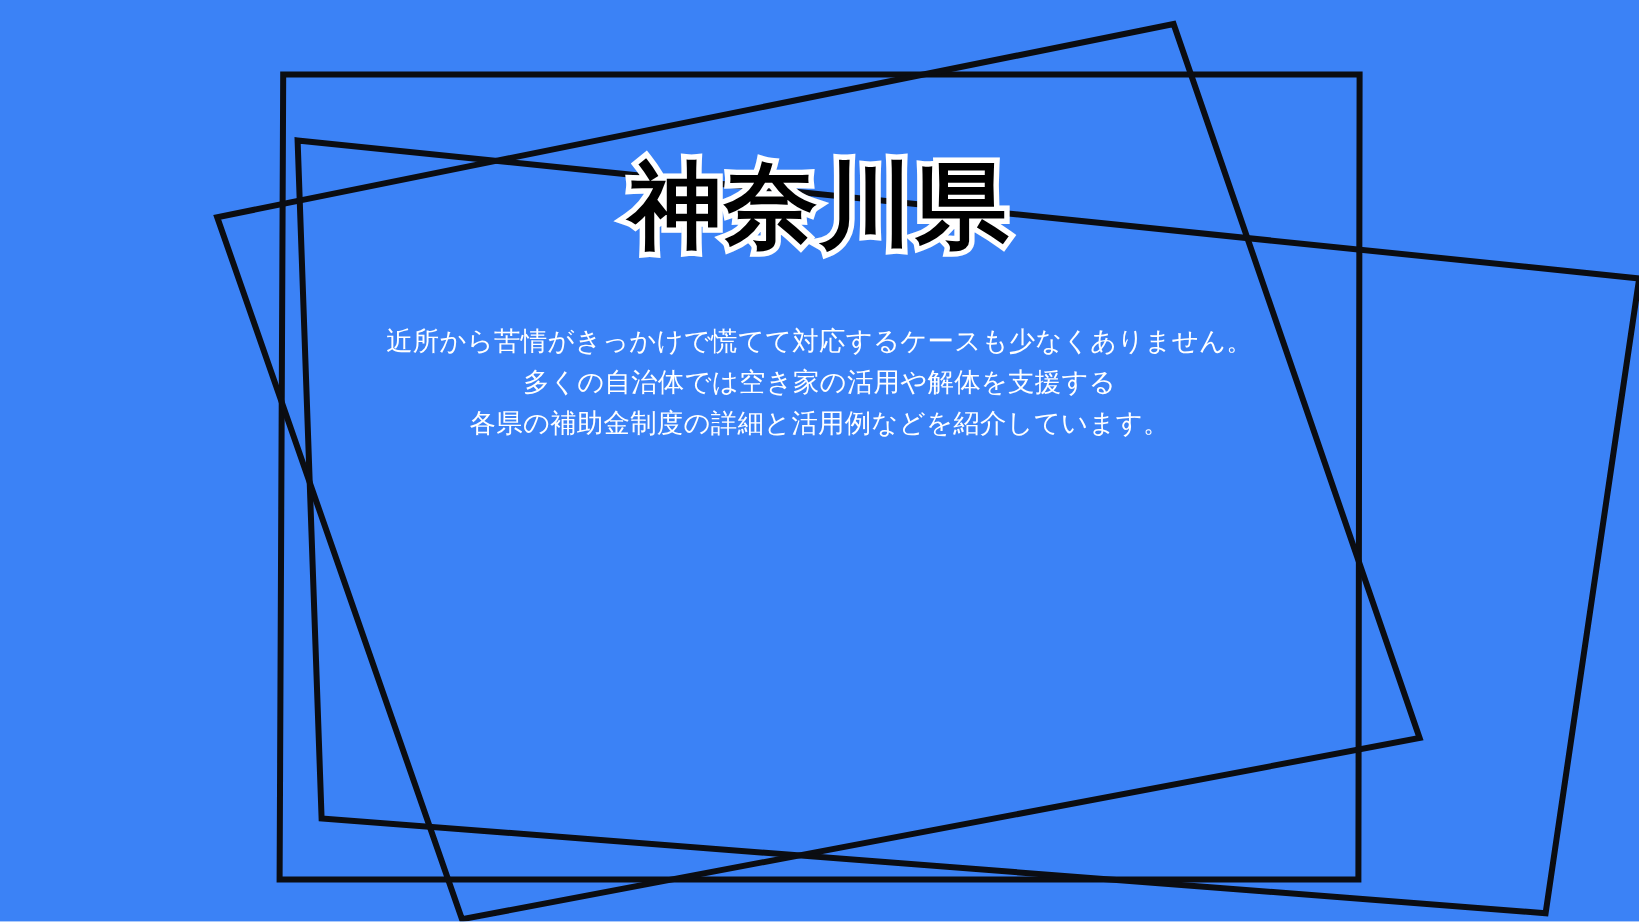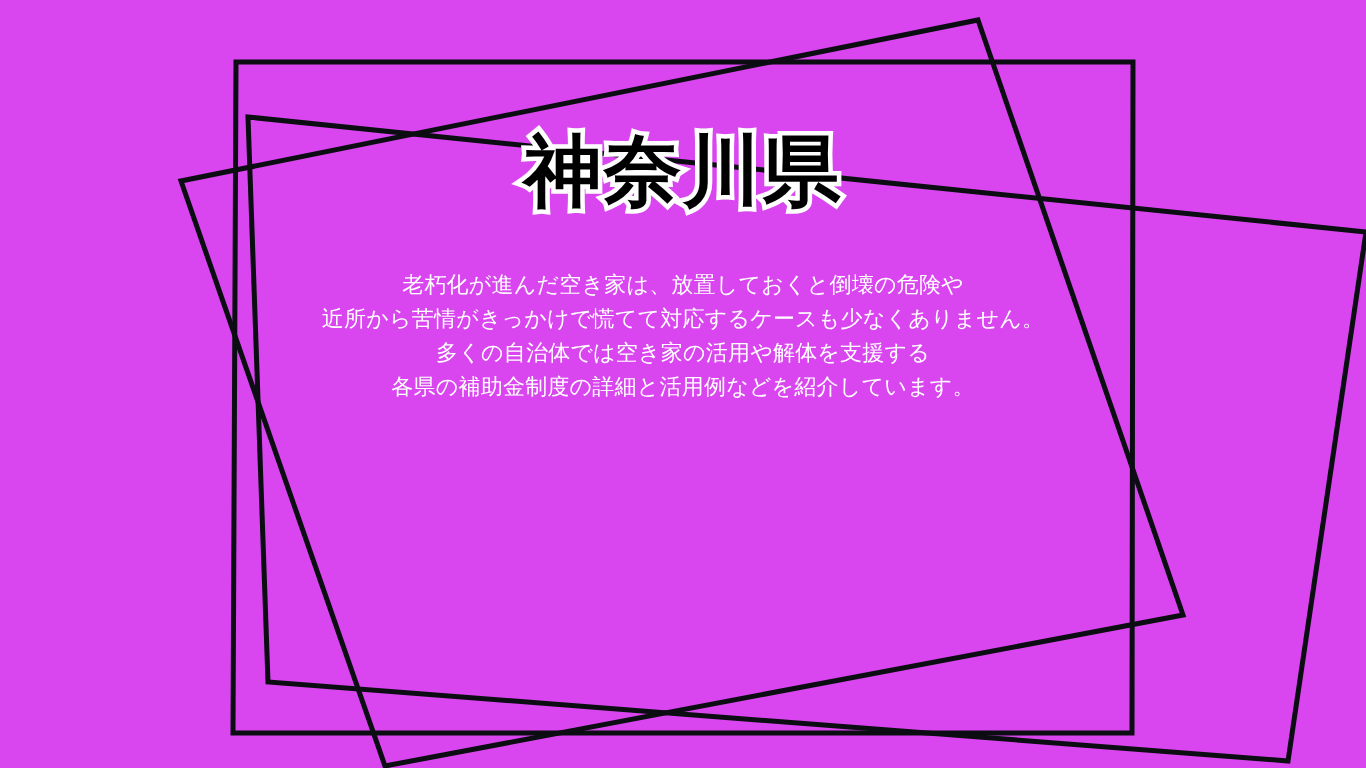--- a/index.html
+++ b/index.html
@@ -61,35 +61,34 @@
     color: #ffffff;
     font-size: 22px;
     line-height: 34px;
     letter-spacing: 0.01em;
   }
   .body-line { display: block; white-space: nowrap; }
 </style>
 </head>
 <body>
 
-<div id="canvas" style="background: #d946ef;">
+<div id="canvas" style="background: #3b82f6;">
 
   <svg id="frame-layer" viewBox="0 0 1366 768">
     <polygon fill="none" stroke="#0b0d12" stroke-width="5" stroke-linejoin="miter" points="236,62 1133,62 1132,733 233,733"></polygon>
     <polygon fill="none" stroke="#0b0d12" stroke-width="5" stroke-linejoin="miter" points="978,20 1183,615 385,766 181,181"></polygon>
     <polygon fill="none" stroke="#0b0d12" stroke-width="5" stroke-linejoin="miter" points="248,117 1366,232 1288,761 268,682"></polygon>
   </svg>
 
   <div id="content">
 
     <div class="title-block">
       <span class="title-line title-line-1" style="color: rgb(0, 0, 0); -webkit-text-stroke: 9px rgb(255, 255, 255);">神奈川県</span>
     </div>
 
     <div class="body-block" style="color: rgb(255, 255, 255);">
-      <span class="body-line">老朽化が進んだ空き家は、放置しておくと倒壊の危険や</span>
       <span class="body-line">近所から苦情がきっかけで慌てて対応するケースも少なくありません。</span>
       <span class="body-line">多くの自治体では空き家の活用や解体を支援する</span>
       <span class="body-line">各県の補助金制度の詳細と活用例などを紹介しています。</span>
     </div>
 
   </div>
 </div>
 
 </body></html>

